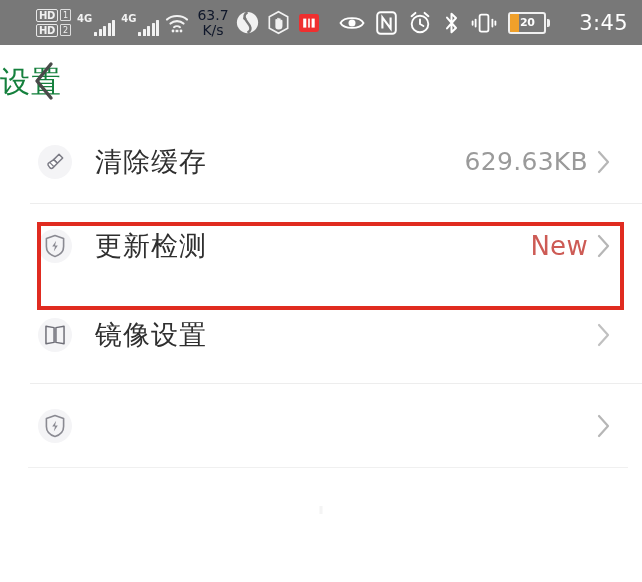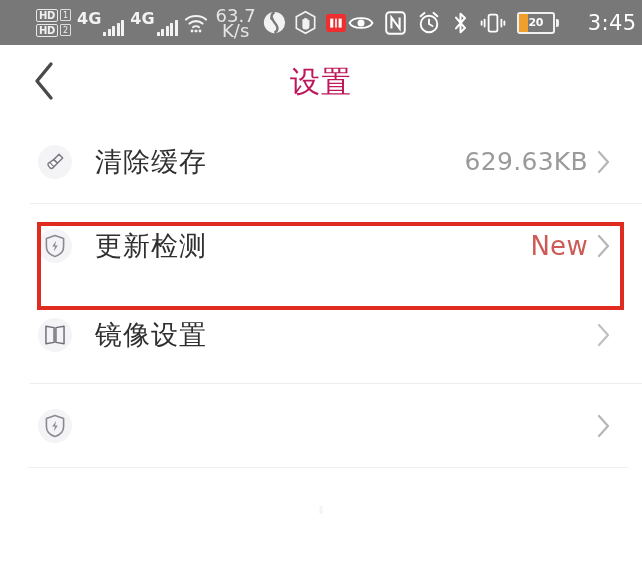--- a/index.html
+++ b/index.html
@@ -77,21 +77,21 @@
     color: #efefef;
   }
   .sig-group {
     display: flex;
     align-items: flex-end;
     gap: 2px;
     height: 26px;
     position: relative;
   }
   .sig-label {
-    font-size: 16px;
+    font-size: 10px;
     line-height: 10px;
     color: #f2f2f2;
     position: relative;
     top: -12px;
     font-weight: 600;
   }
   .bars {
     display: flex;
     align-items: flex-end;
     gap: 1.5px;
@@ -111,23 +111,23 @@
 
   .wifi {
     width: 24px;
     height: 22px;
     position: relative;
   }
   .speed {
     display: flex;
     flex-direction: column;
     align-items: center;
-    font-size: 18px;
+    font-size: 14px;
     line-height: 15px;
-    color: #e5e5e5;
+    color: #0f172a;
     margin-left: 2px;
   }
   .ic {
     display: inline-flex;
     align-items: center;
     justify-content: center;
   }
   .clock-txt {
     font-size: 21px;
     color: #ffffff;
@@ -187,23 +187,23 @@
     transform: translateY(-50%);
     width: 48px;
     height: 48px;
     display: flex;
     align-items: center;
     justify-content: center;
     cursor: pointer;
   }
   .page-title {
     width: 100%;
-    text-align: center;
+    text-align: left;
     font-size: 30px;
-    color: #be185d;
+    color: #15803d;
     font-weight: 400;
     letter-spacing: 1px;
   }
 
   
   .list {
     position: relative;
     background: #ffffff;
   }
   .row {

